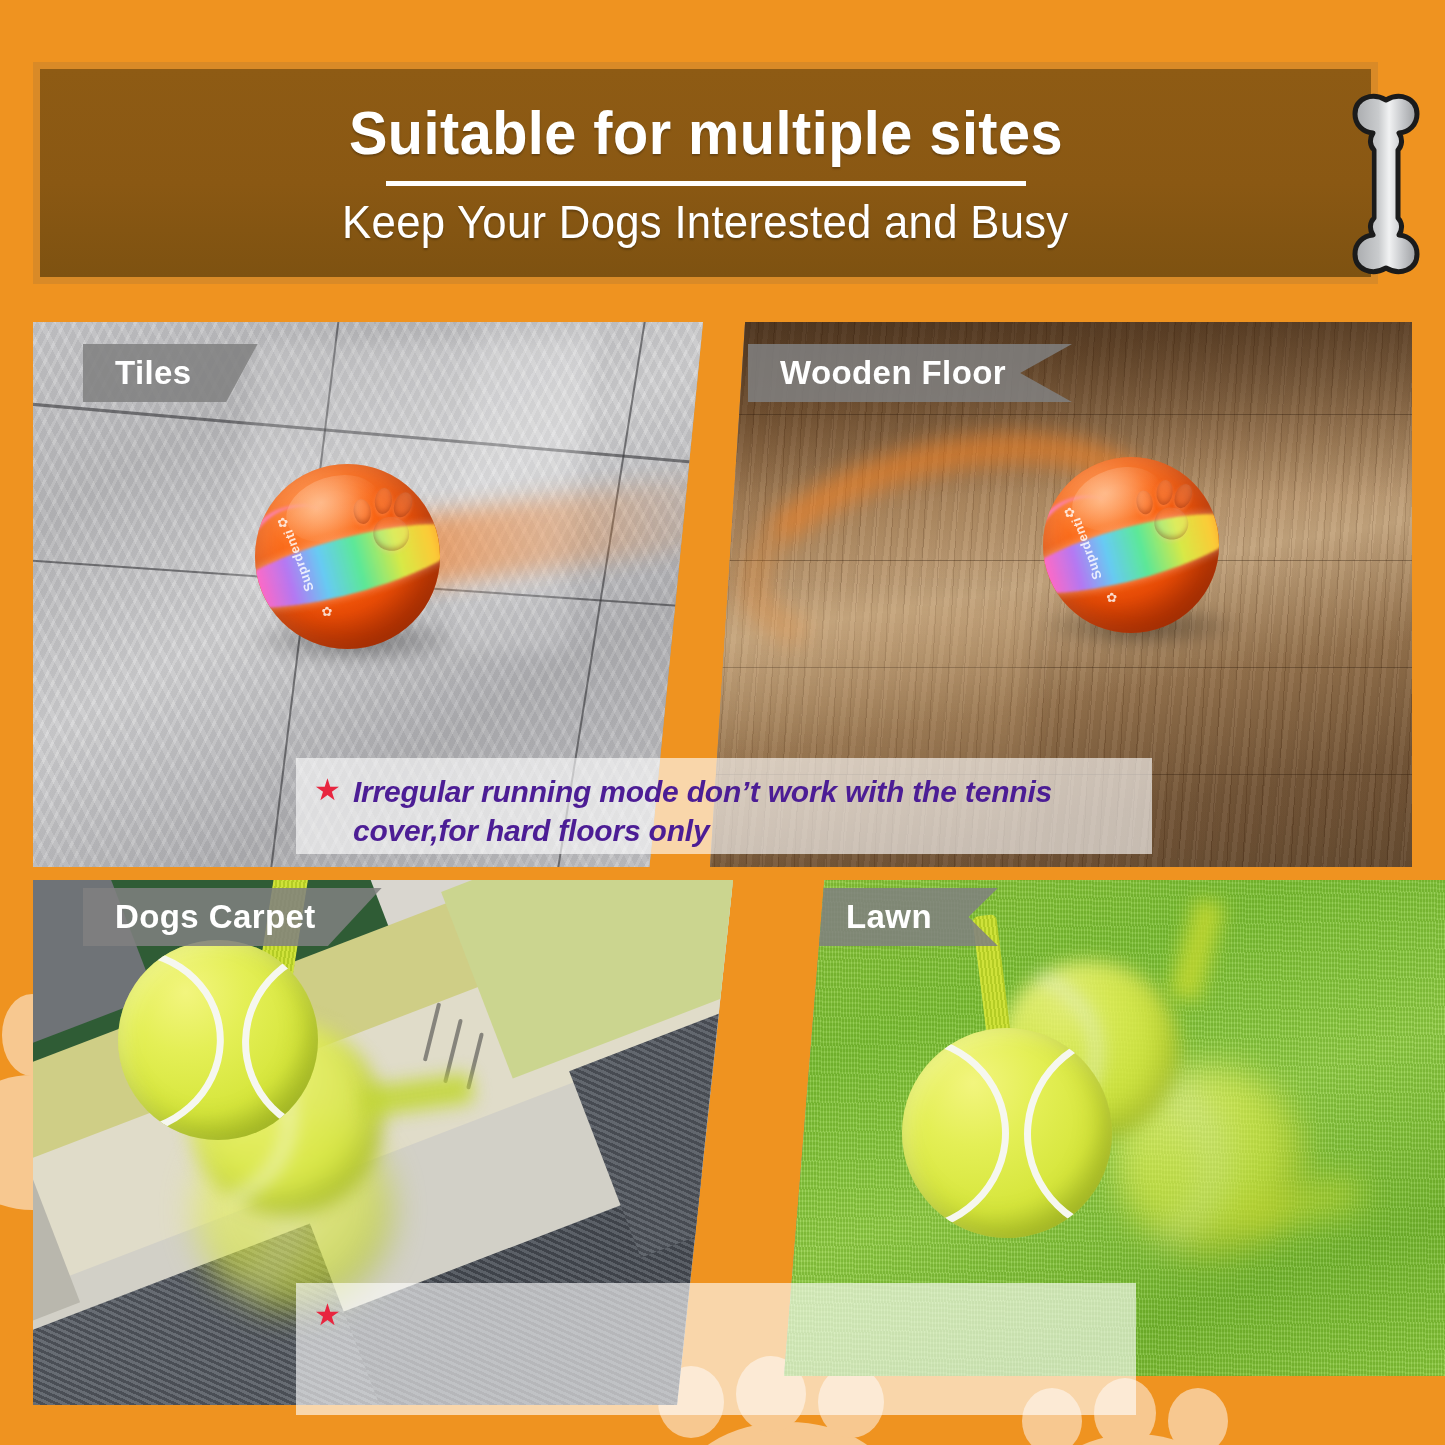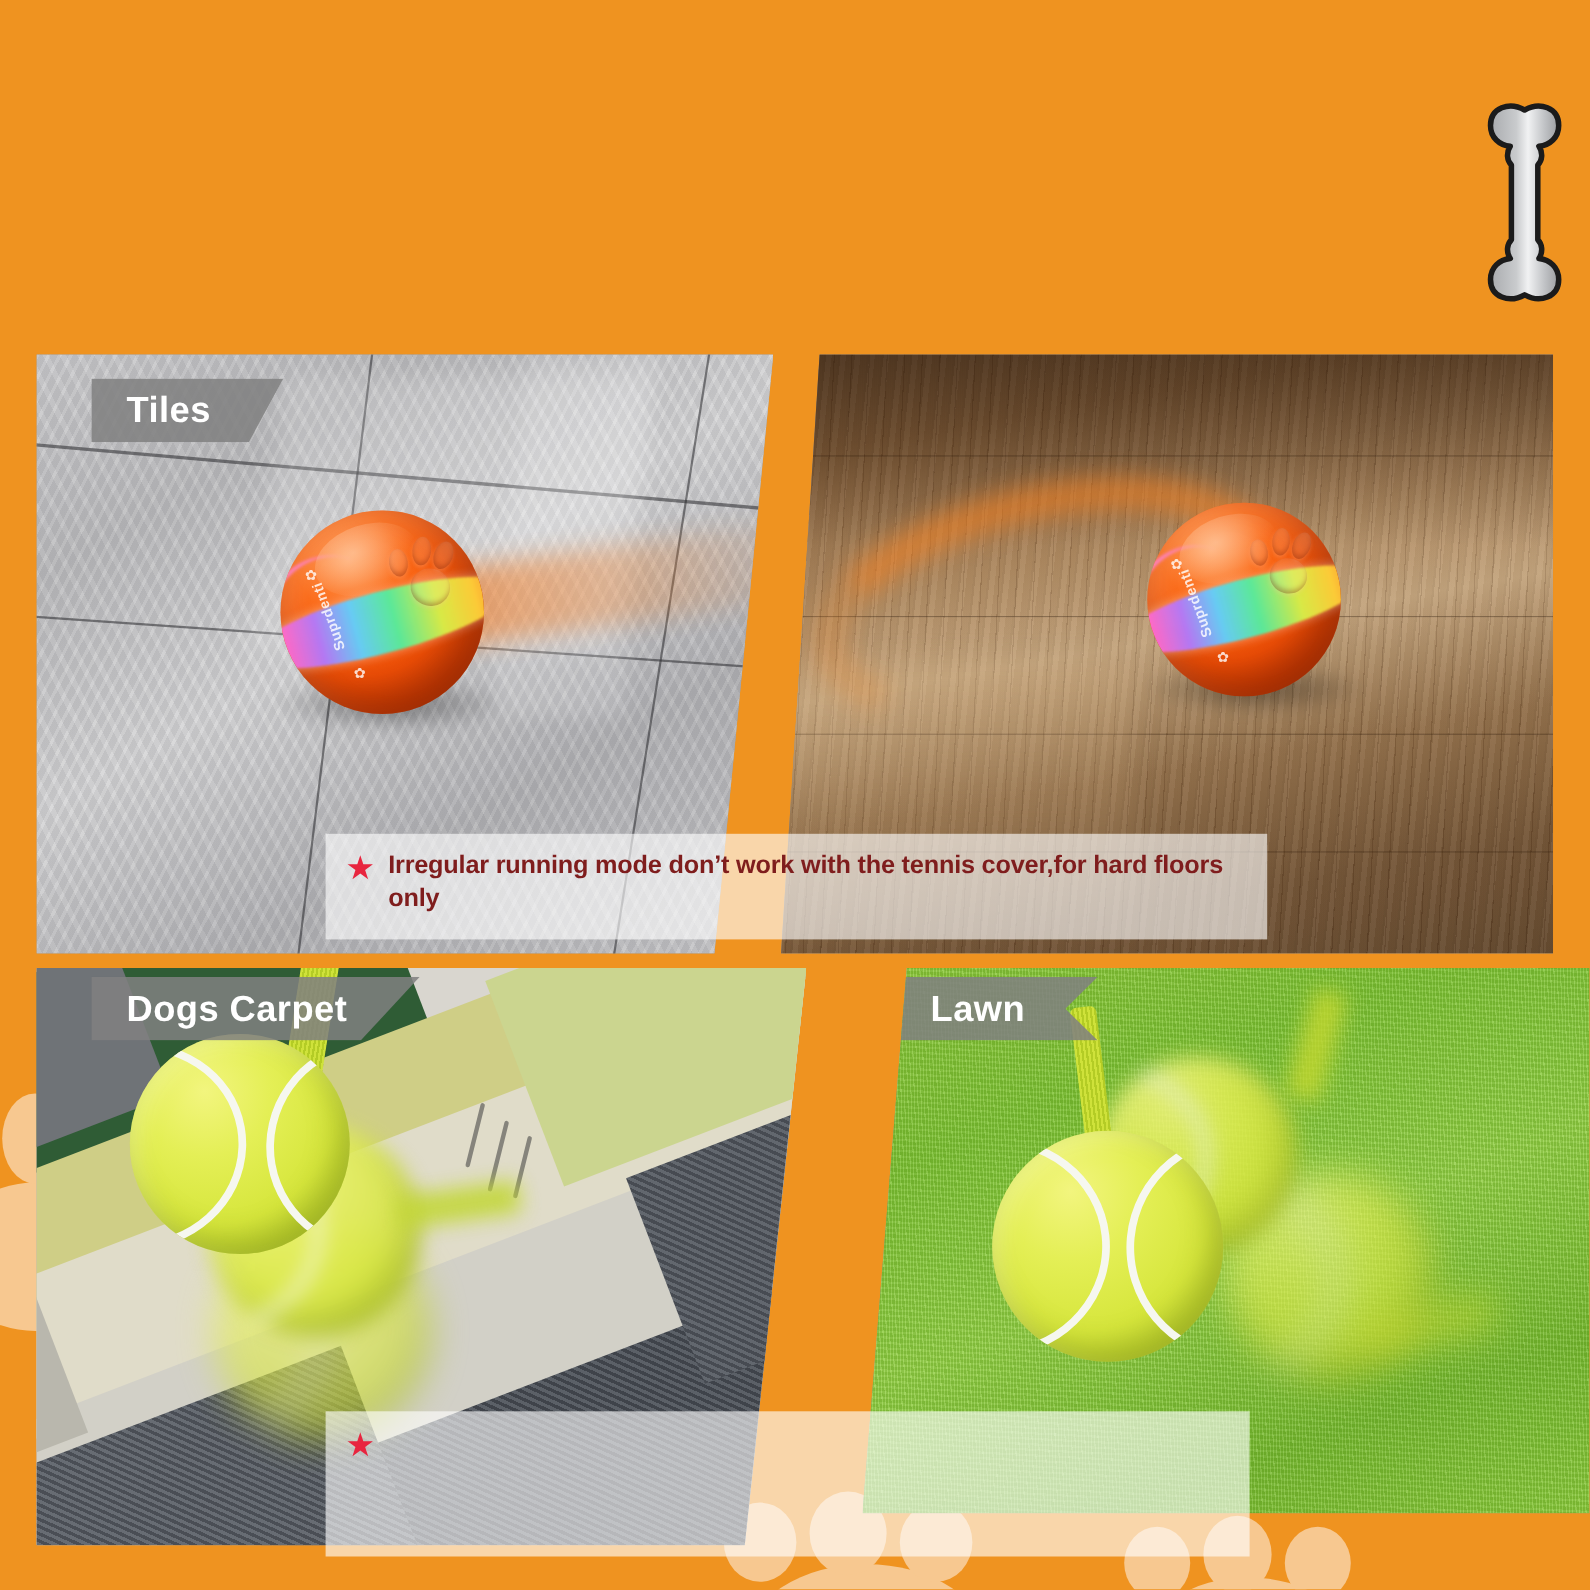--- a/index.html
+++ b/index.html
@@ -270,23 +270,24 @@
     z-index:5;
   }
   .caption .star {
     color:#e8253f;
     font-size:30px;
     line-height:1.18;
     margin-right:12px;
     flex:0 0 auto;
   }
   .caption p {
-    color:#7f1d1d;
-    font-size:23px;
+    color:#4c1d95;
+    font-size:30px;
     font-weight:bold;
+    font-style:italic;
     line-height:1.30;
     letter-spacing:-0.2px;
   }
 </style>
 </head>
 <body>
 
 <div class="canvas">
 
   <div class="pawmark" style="left:-70px; top:1000px; width:230px; height:230px;">
@@ -303,20 +304,27 @@
     <div class="toe" style="left:178px;top:-6px; width:66px; height:72px;"></div>
   </div>
 
   <div class="pawmark" style="left:1010px; top:1388px; width:260px; height:160px;">
     <div class="pad" style="left:30px; top:46px; width:190px; height:130px;"></div>
     <div class="toe" style="left:12px; top:0px;  width:60px; height:66px;"></div>
     <div class="toe" style="left:84px; top:-10px;width:62px; height:70px;"></div>
     <div class="toe" style="left:158px;top:0px;  width:60px; height:66px;"></div>
   </div>
 
+  <div class="header-wrap">
+    <div class="header-band">
+      <div class="header-title">Suitable for multiple sites</div>
+      <div class="header-rule"></div>
+      <div class="header-sub">Keep Your Dogs Interested and Busy</div>
+    </div>
+  </div>
 
   <div class="bone-icon">
     <svg viewBox="0 0 86 200" width="86" height="200" xmlns="http://www.w3.org/2000/svg">
       <defs>
         <linearGradient id="boneg" x1="0" y1="0" x2="1" y2="0">
           <stop offset="0%" stop-color="#a9abae"></stop>
           <stop offset="38%" stop-color="#c9cbcd"></stop>
           <stop offset="55%" stop-color="#f1f2f3"></stop>
           <stop offset="78%" stop-color="#c3c5c8"></stop>
           <stop offset="100%" stop-color="#9b9da0"></stop>
@@ -407,20 +415,23 @@
           <i style="left:6px;  top:19px; width:16px; height:24px; transform:rotate(-22deg);"></i>
           <i style="left:23px; top:4px;  width:16px; height:25px; transform:rotate(-8deg);"></i>
           <i style="left:42px; top:3px;  width:16px; height:25px; transform:rotate(7deg);"></i>
           <i style="left:28px; top:29px; width:34px; height:32px;"></i>
         </div>
         <div class="brand">Suprdenti</div>
         <span class="mini-paw" style="left:12%; top:28%;">✿</span>
         <span class="mini-paw" style="left:36%; top:76%;">✿</span>
       </div>
 
+      <div class="site-label notch" style="left:38px; top:22px;">
+        <span>Wooden Floor</span>
+      </div>
     </div>
 
     <div class="panel panel-carpet">
       <div class="tex-carpet"></div>
 
       <div class="cp" style="left:-80px; top:-40px; width:420px; height:170px; background:#2f5c35; transform:rotate(-21deg);"></div>
       <div class="cp" style="left:-170px; top:-60px; width:260px; height:230px; background:#6f7377; transform:rotate(-21deg);"></div>
       <div class="cp" style="left:-120px; top:60px;  width:900px; height:135px; background:#cfce86; transform:rotate(-21deg);"></div>
       <div class="cp" style="left:-130px; top:160px; width:900px; height:140px; background:#e0dcc9; transform:rotate(-21deg);"></div>
       <div class="cp" style="left:-150px; top:300px; width:900px; height:150px; background:#d2d0c7; transform:rotate(-21deg);"></div>

